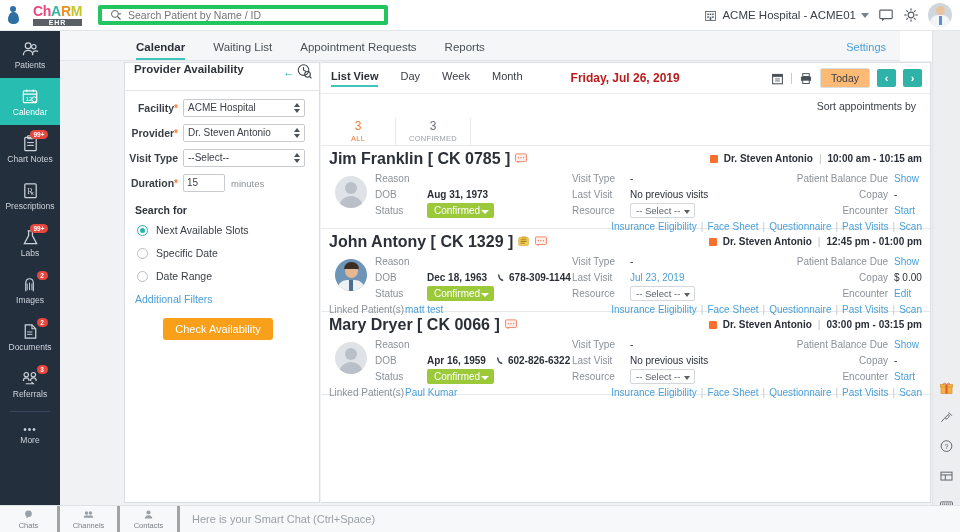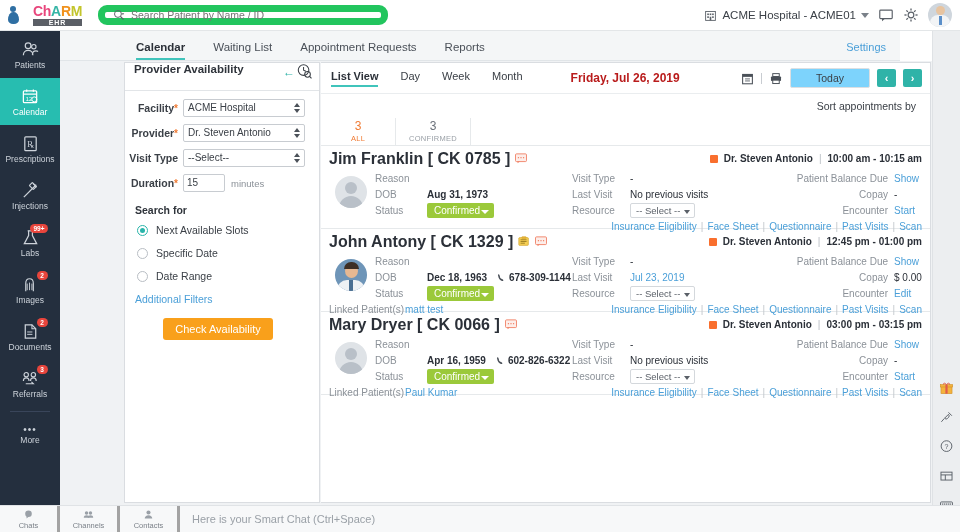--- a/index.html
+++ b/index.html
@@ -25,21 +25,21 @@
   .logo-drop .body { position: absolute; left: 0; top: 6px; width: 11px; height: 12px; background: #2f6fa3;
     border-radius: 50% 50% 50% 50% / 70% 70% 40% 40%; }
   .logo-text { line-height: 1; }
   .logo-main { font-size: 14px; font-weight: bold; letter-spacing: -0.3px; }
   .lg-c { color: #e8467c; }
   .lg-a { color: #36b5a6; } .lg-r { color: #f0921e; } .lg-m { color: #c3c52c; }
   .logo-sub { font-size: 7px; font-weight: bold; color: #ffffff; background: #5b5f66;
     letter-spacing: 1px; text-align: center; display: block; margin-top: 1px; padding: 0 1px; }
 
   .search-box {
-    margin-left: 0px; width: 290px; height: 20px; border: 7px solid #22c55e; border-radius: 9px;
+    margin-left: 0px; width: 290px; height: 20px; border: 4px solid #22c55e; border-radius: 2px;
     display: flex; align-items: center; padding: 0 8px; background: #fff;
   }
   .search-icon { width: 12px; height: 12px; margin-right: 6px; flex: none; }
   .search-input { border: none; outline: none; font-size: 10.5px; color: #a8aeb5; width: 100%;
     font-family: "Liberation Sans", sans-serif; background: transparent; }
 
   .topbar-right { margin-left: auto; display: flex; align-items: center; gap: 9px; padding-right: 8px; }
   .facility-sel { display: flex; align-items: center; gap: 5px; font-size: 11.5px; color: #3b4047; font-weight: normal; }
   .hosp-icon { width: 13px; height: 13px; }
   .caret-dn { width: 0; height: 0; border-left: 4px solid transparent; border-right: 4px solid transparent;
@@ -134,22 +134,22 @@
 
   
   .calwrap { position: absolute; left: 261px; top: 1px; width: 610px; height: 441px; background: #fff; border: 1px solid #dadde1; border-left: none; }
   .cal-toolbar { height: 31px; border-bottom: 1px solid #eaedef; display: flex; align-items: center; padding: 0 8px 0 10px; }
   .view-tab { font-size: 11px; color: #3b4047; padding: 0 0 4px 0; margin-right: 22px; position: relative; cursor: pointer; }
   .view-tab.active { color: #2b3038; font-weight: bold; }
   .view-tab.active::after { content: ""; position: absolute; left: 0; right: 0; bottom: -1px; height: 2px; background: #40c4bb; }
   .cal-date { font-size: 12px; font-weight: bold; color: #b91c1c; margin-left: 26px; }
   .tb-right { margin-left: auto; display: flex; align-items: center; gap: 7px; }
   .divider-v { width: 1px; height: 11px; background: #c8ccd1; }
-  .today-btn { background: #7dd3fc; border: 1px solid #dcdfe2; border-radius: 2px; font-size: 10.5px;
-    color: #3b4047; padding: 3px 25px; cursor: pointer; font-family: "Liberation Sans", sans-serif; }
+  .today-btn { background: #fdba74; border: 1px solid #dcdfe2; border-radius: 2px; font-size: 10.5px;
+    color: #3b4047; padding: 3px 10px; cursor: pointer; font-family: "Liberation Sans", sans-serif; }
   .nav-sq { width: 19px; height: 18px; background: #2fb3a8; color: #fff; display: flex; align-items: center;
     justify-content: center; border-radius: 2px; font-size: 11px; font-weight: bold; cursor: pointer; }
   .sort-row { height: 24px; display: flex; align-items: center; justify-content: flex-end; padding-right: 8px; }
   .sort-label { font-size: 10.5px; color: #3b4047; margin-right: 6px; }
   .sort-sel { width: 145px; height: 17px; border: 1px solid #c8ccd1; border-radius: 2px; font-size: 10px;
     color: #3b4047; padding: 0 14px 0 4px; line-height: 15px; position: relative; background: #fff; }
 
   .count-row { height: 28px; display: flex; border-bottom: 1px solid #e6e9eb; }
   .count-cell { width: 75px; display: flex; flex-direction: column; align-items: center; justify-content: center;
     border-right: 1px solid #e6e9eb; cursor: pointer; }
@@ -309,42 +309,44 @@
           <line x1="2.5" y1="7.5" x2="16.5" y2="7.5" stroke="currentColor" stroke-width="1.3"></line>
           <line x1="6" y1="2.5" x2="6" y2="5" stroke="currentColor" stroke-width="1.3"></line>
           <line x1="13" y1="2.5" x2="13" y2="5" stroke="currentColor" stroke-width="1.3"></line>
           <text x="5" y="14.5" font-size="6" fill="currentColor" font-family="Liberation Sans">12</text>
           <circle cx="14" cy="13" r="2.6" fill="none" stroke="currentColor" stroke-width="1"></circle>
         </svg>
       </div>
       <span class="nav-label">Calendar</span>
     </div>
 
+    <div class="nav-item">
+      <div class="nav-ico">
+        <svg viewBox="0 0 20 20" width="19" height="19">
+          <rect x="4" y="3.5" width="12" height="14" rx="1" fill="none" stroke="currentColor" stroke-width="1.3"></rect>
+          <rect x="7" y="1.8" width="6" height="3" rx="0.7" fill="none" stroke="currentColor" stroke-width="1.2"></rect>
+          <line x1="6.5" y1="9" x2="13.5" y2="9" stroke="currentColor" stroke-width="1.1"></line>
+          <line x1="6.5" y1="12" x2="13.5" y2="12" stroke="currentColor" stroke-width="1.1"></line>
+        </svg>
+        <span class="badge">99+</span>
+      </div>
+      <span class="nav-label">Chart Notes</span>
+    </div>
 
     <div class="nav-item">
       <div class="nav-ico">
         <svg viewBox="0 0 20 20" width="19" height="19">
           <rect x="4" y="3" width="12" height="14.5" rx="1" fill="none" stroke="currentColor" stroke-width="1.3"></rect>
           <text x="6.5" y="13.5" font-size="9" fill="currentColor" font-family="Liberation Serif">R</text>
           <text x="10.5" y="15" font-size="6" fill="currentColor" font-family="Liberation Serif">x</text>
         </svg>
       </div>
       <span class="nav-label">Prescriptions</span>
     </div>
 
-    <div class="nav-item">
-      <div class="nav-ico">
-        <svg viewBox="0 0 20 20" width="19" height="19">
-          <line x1="3" y1="17" x2="16" y2="4" stroke="currentColor" stroke-width="1.3"></line>
-          <rect x="9.5" y="3" width="6" height="4.5" rx="0.6" transform="rotate(45 12.5 5.2)" fill="none" stroke="currentColor" stroke-width="1.2"></rect>
-          <line x1="12.5" y1="2.5" x2="16.5" y2="6.5" stroke="currentColor" stroke-width="1.2"></line>
-        </svg>
-      </div>
-      <span class="nav-label">Injections</span>
-    </div>
 
     <div class="nav-item">
       <div class="nav-ico">
         <svg viewBox="0 0 20 20" width="19" height="19">
           <path d="M8 3v5L3.5 16.5h13L12 8V3" fill="none" stroke="currentColor" stroke-width="1.3"></path>
           <line x1="7" y1="3" x2="13" y2="3" stroke="currentColor" stroke-width="1.3"></line>
         </svg>
         <span class="badge">99+</span>
       </div>
       <span class="nav-label">Labs</span>

